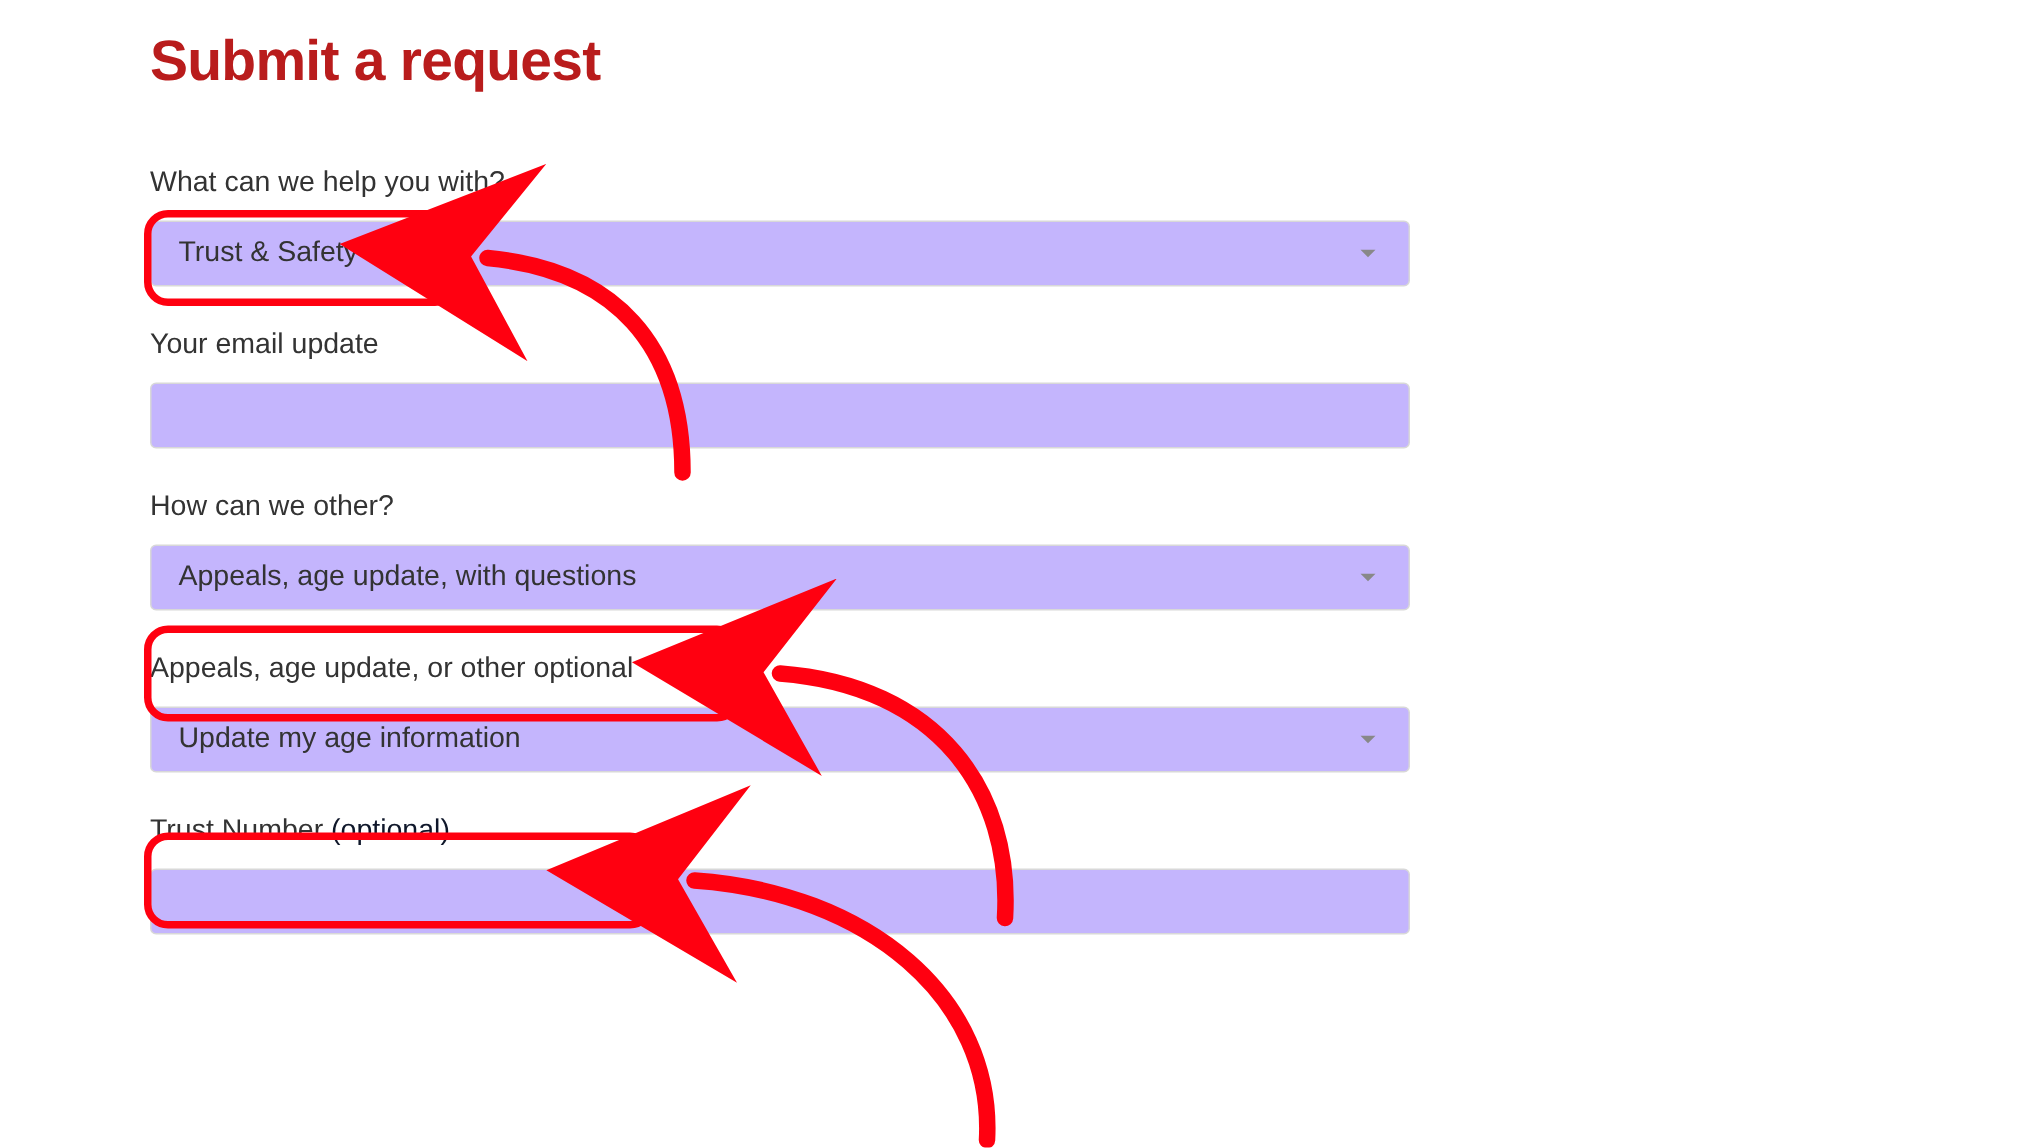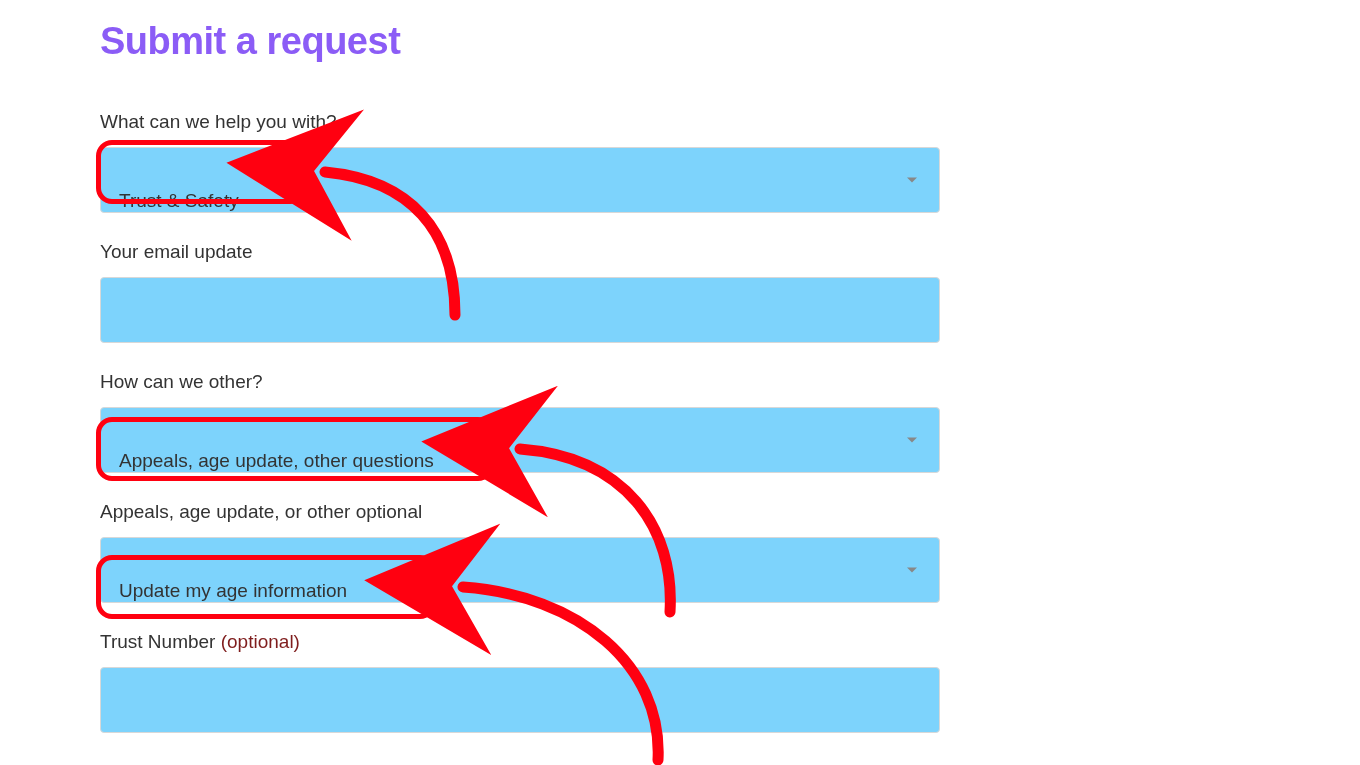--- a/index.html
+++ b/index.html
@@ -12,45 +12,45 @@
     overflow: hidden;
     position: relative;
   }
   .container {
     padding: 20px 100px 0 100px;
     width: 1040px;
   }
   h1.page-title {
     font-size: 38px;
     font-weight: 700;
-    color: #8b5cf6;
+    color: #b91c1c;
     margin-bottom: 48px;
     letter-spacing: -0.5px;
   }
   .field {
     margin-bottom: 28px;
   }
   .field-label {
     font-size: 19px;
     color: #333;
     margin-bottom: 14px;
     display: block;
   }
   .field-label .optional {
-    color: #7f1d1d;
+    color: #0f172a;
   }
   .select-box, .text-input {
     width: 100%;
-    height: 66px;
+    height: 44px;
     border: 1px solid #d8d8d8;
     border-radius: 4px;
-    background: #7dd3fc;
+    background: #c4b5fd;
     position: relative;
     display: flex;
-    align-items: flex-end;
+    align-items: center;
     padding: 0 18px;
     font-size: 19px;
     color: #333;
   }
   .select-box .caret {
     position: absolute;
     right: 22px;
     top: 50%;
     transform: translateY(-50%);
     width: 0;
@@ -88,21 +88,21 @@
   </div>
 
   <div class="field">
     <label class="field-label">Your email update</label>
     <input type="text" class="text-input" value="" style="">
   </div>
 
   <div class="field">
     <label class="field-label">How can we other?</label>
     <div class="select-box">
-      <span>Appeals, age update, other questions</span>
+      <span>Appeals, age update, with questions</span>
       <span class="caret"></span>
     </div>
   </div>
 
   <div class="field">
     <label class="field-label">Appeals, age update, or other optional</label>
     <div class="select-box">
       <span>Update my age information</span>
       <span class="caret"></span>
     </div>

